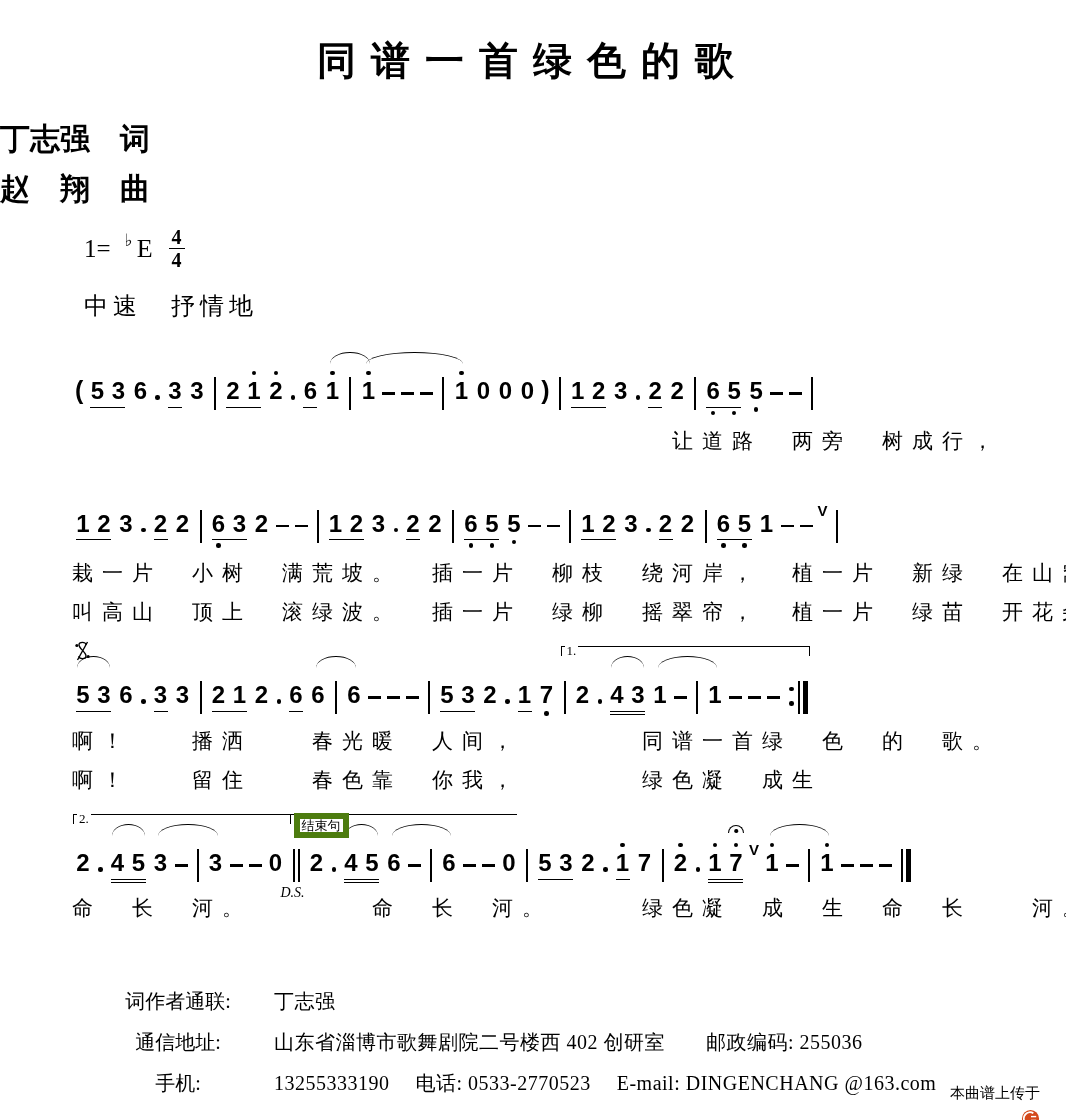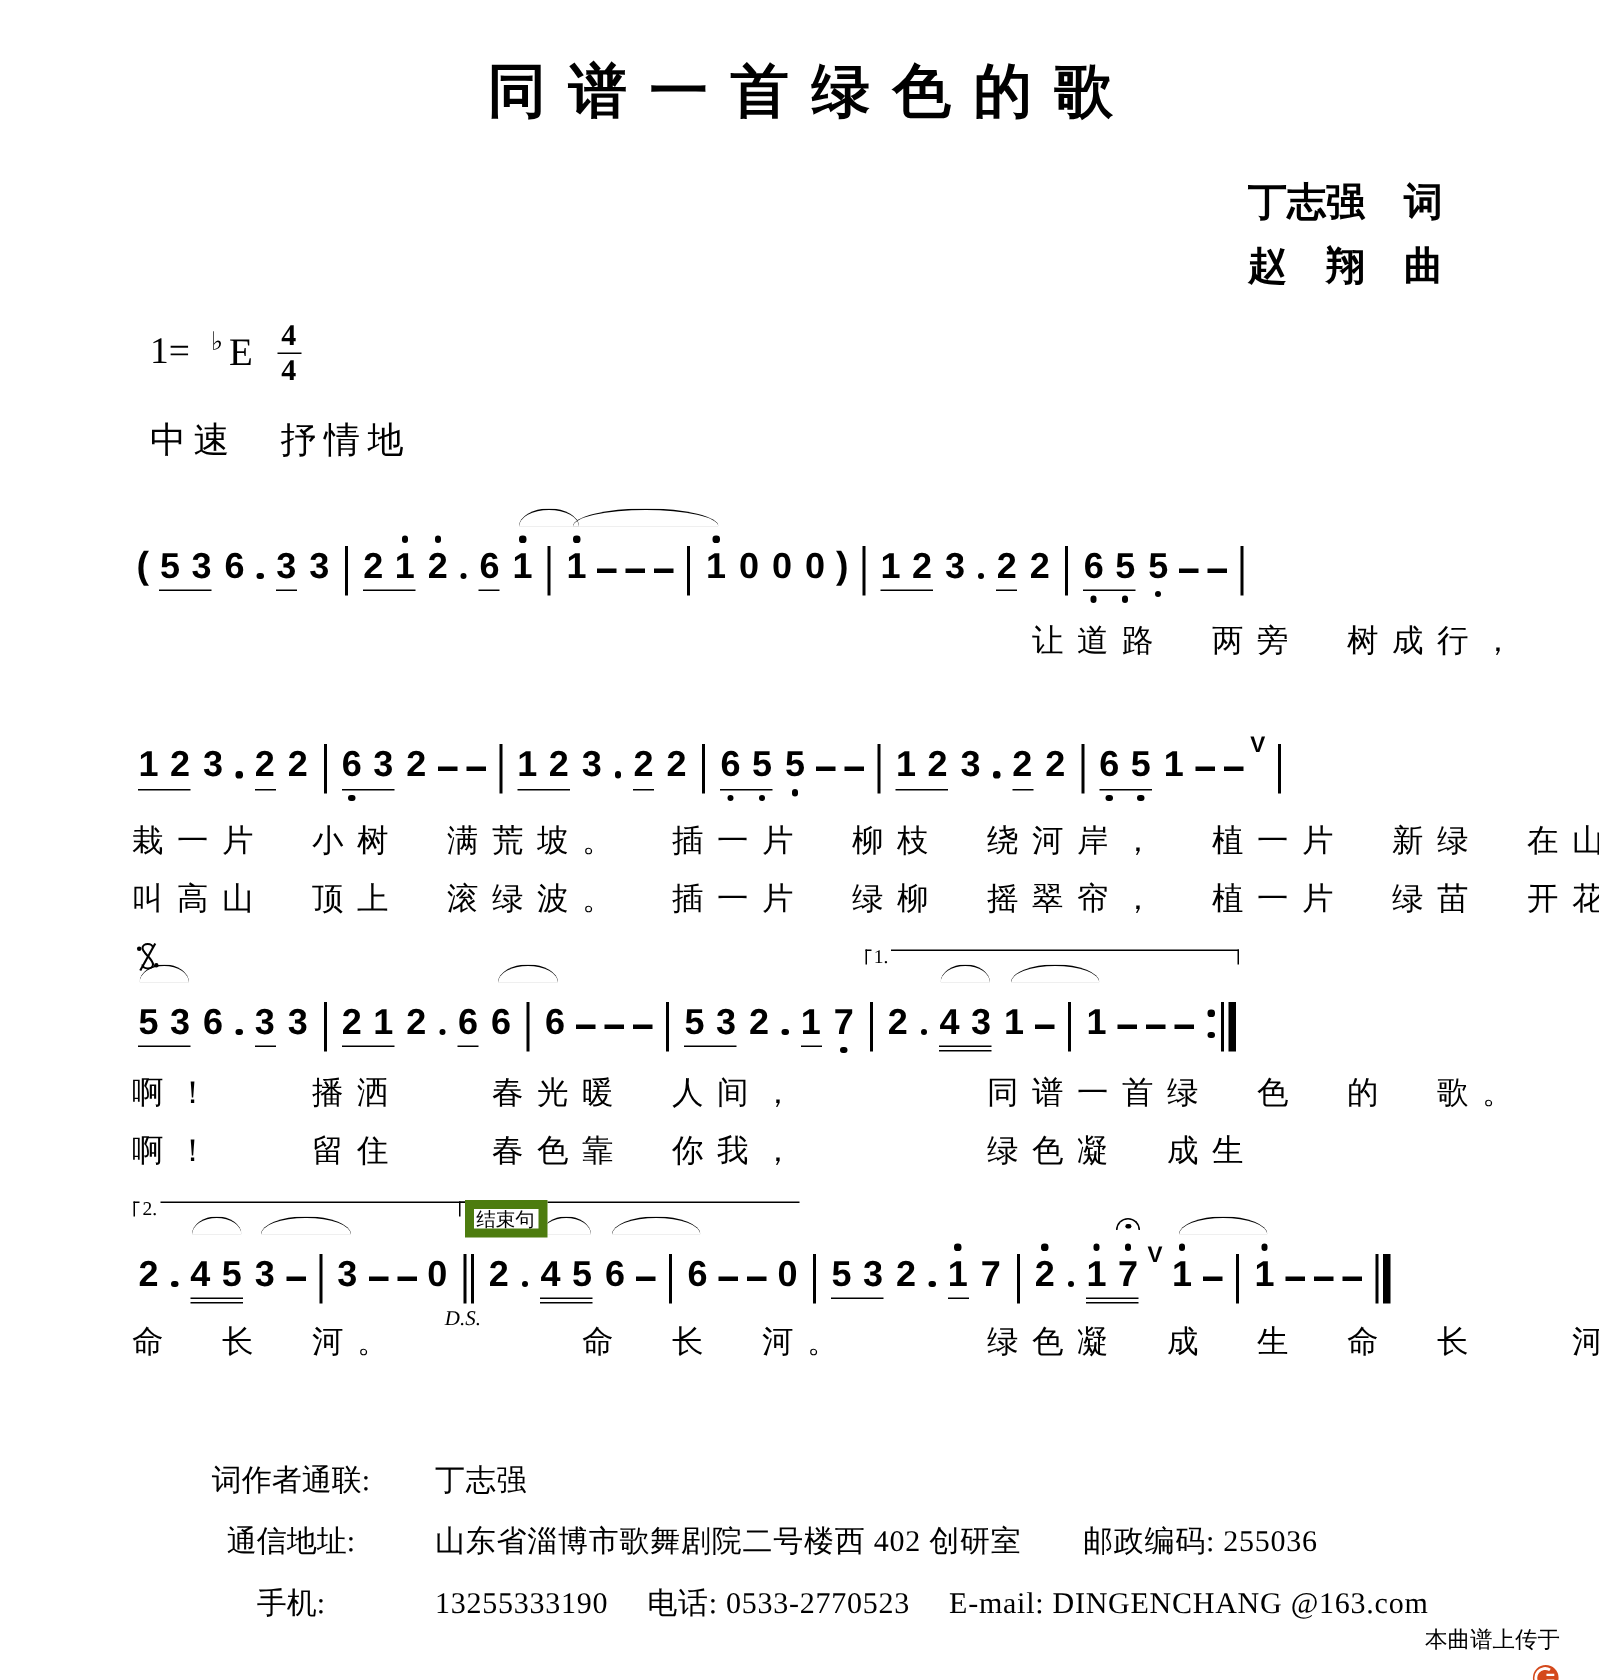--- a/index.html
+++ b/index.html
@@ -1,21 +1,21 @@
 <!DOCTYPE html>
 <html><head>
 <meta charset="utf-8">
 <style>
   html,body{margin:0;padding:0;background:#fff;}
   body{width:1066px;height:1120px;position:relative;overflow:hidden;color:#000;
        font-family:"Liberation Serif",serif;}
-  .page{padding-top:16px;padding-left:16px;}
+  .page{padding-top:16px;}
   .title{text-align:center;font-size:39px;font-weight:bold;letter-spacing:15px;
          margin-top:18px;font-family:"Liberation Serif",serif;}
-  .credits{text-align:right;margin:26px 104px 0 0;font-size:26px;line-height:1.65;
+  .credits{margin:26px 104px 0 0;font-size:30px;line-height:1.65;
            font-weight:bold;}
   .keyline{margin:14px 0 0 84px;font-size:25px;display:flex;align-items:center;gap:4px;}
   .keyflat{font-size:17px;position:relative;top:-8px;margin-left:10px;}
   .keytonic{font-size:26px;}
   .frac{display:inline-flex;flex-direction:column;align-items:center;margin-left:12px;
         font-family:"Liberation Serif",serif;font-weight:bold;font-size:20px;line-height:1;}
   .frac .fr-top{padding:0 3px 1px;border-bottom:1.5px solid #000;}
   .frac .fr-bot{padding-top:1px;}
   .tempo{margin:20px 4px 0 84px;font-size:24px;letter-spacing:5px;}
   #systems{margin:6px 40px 0 72px;}

